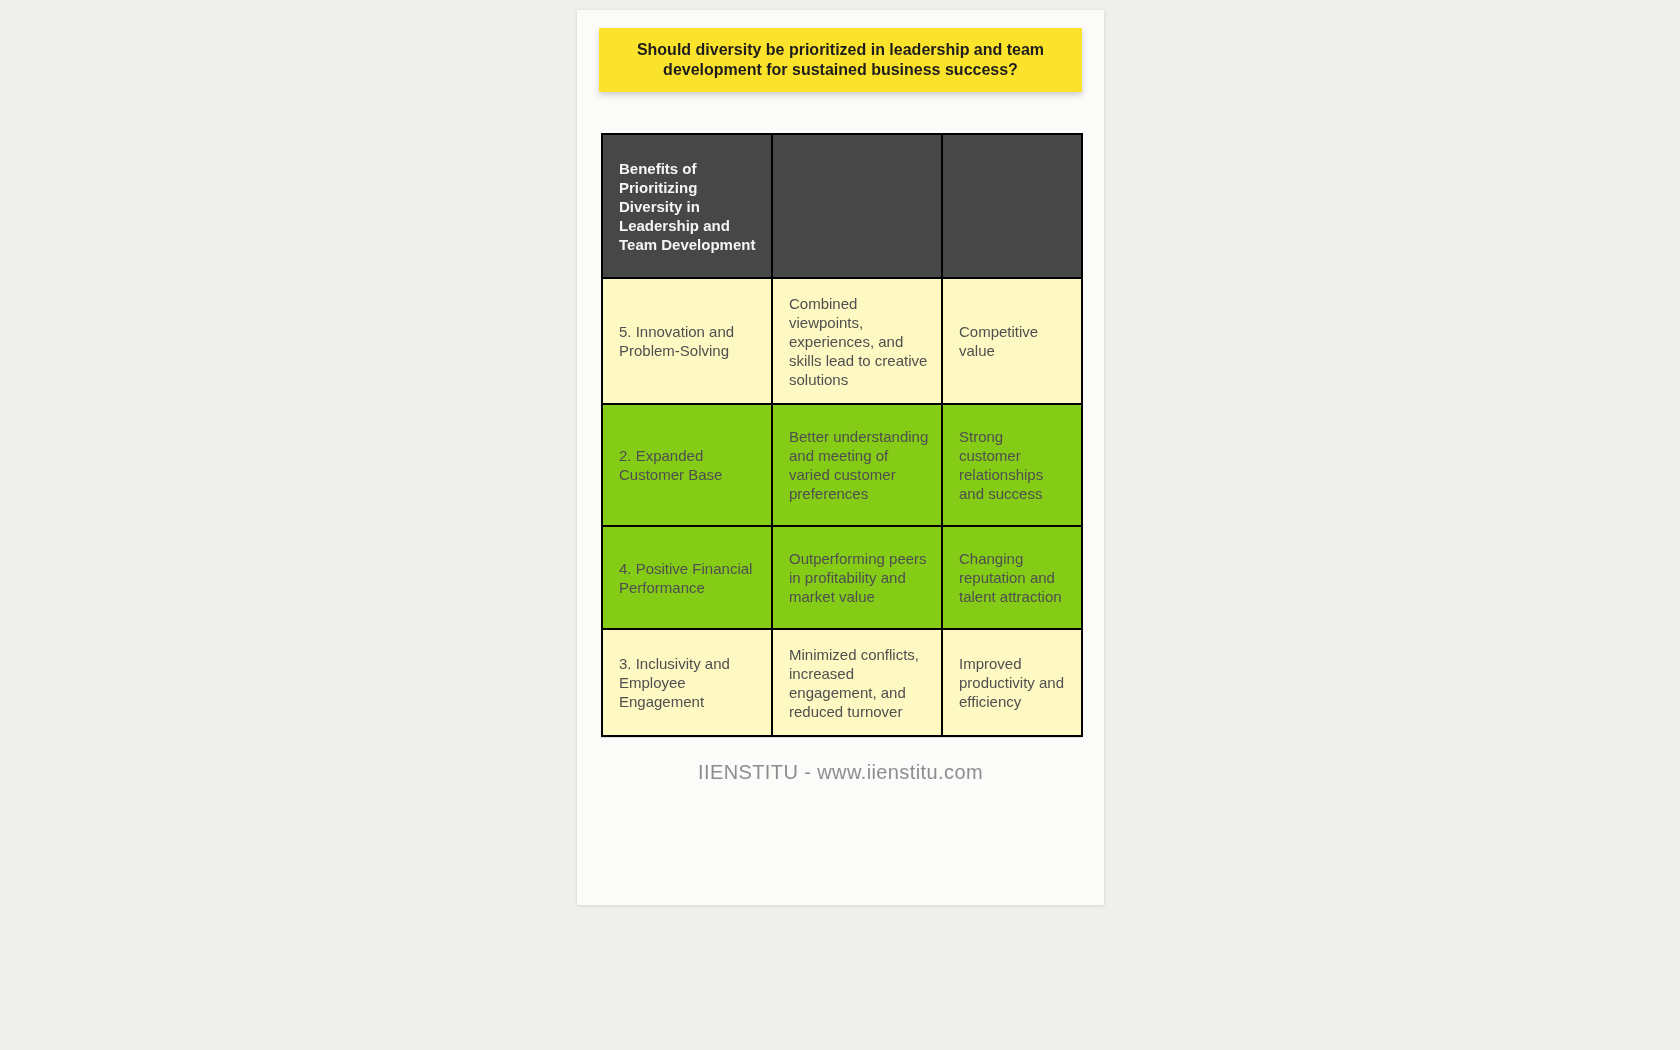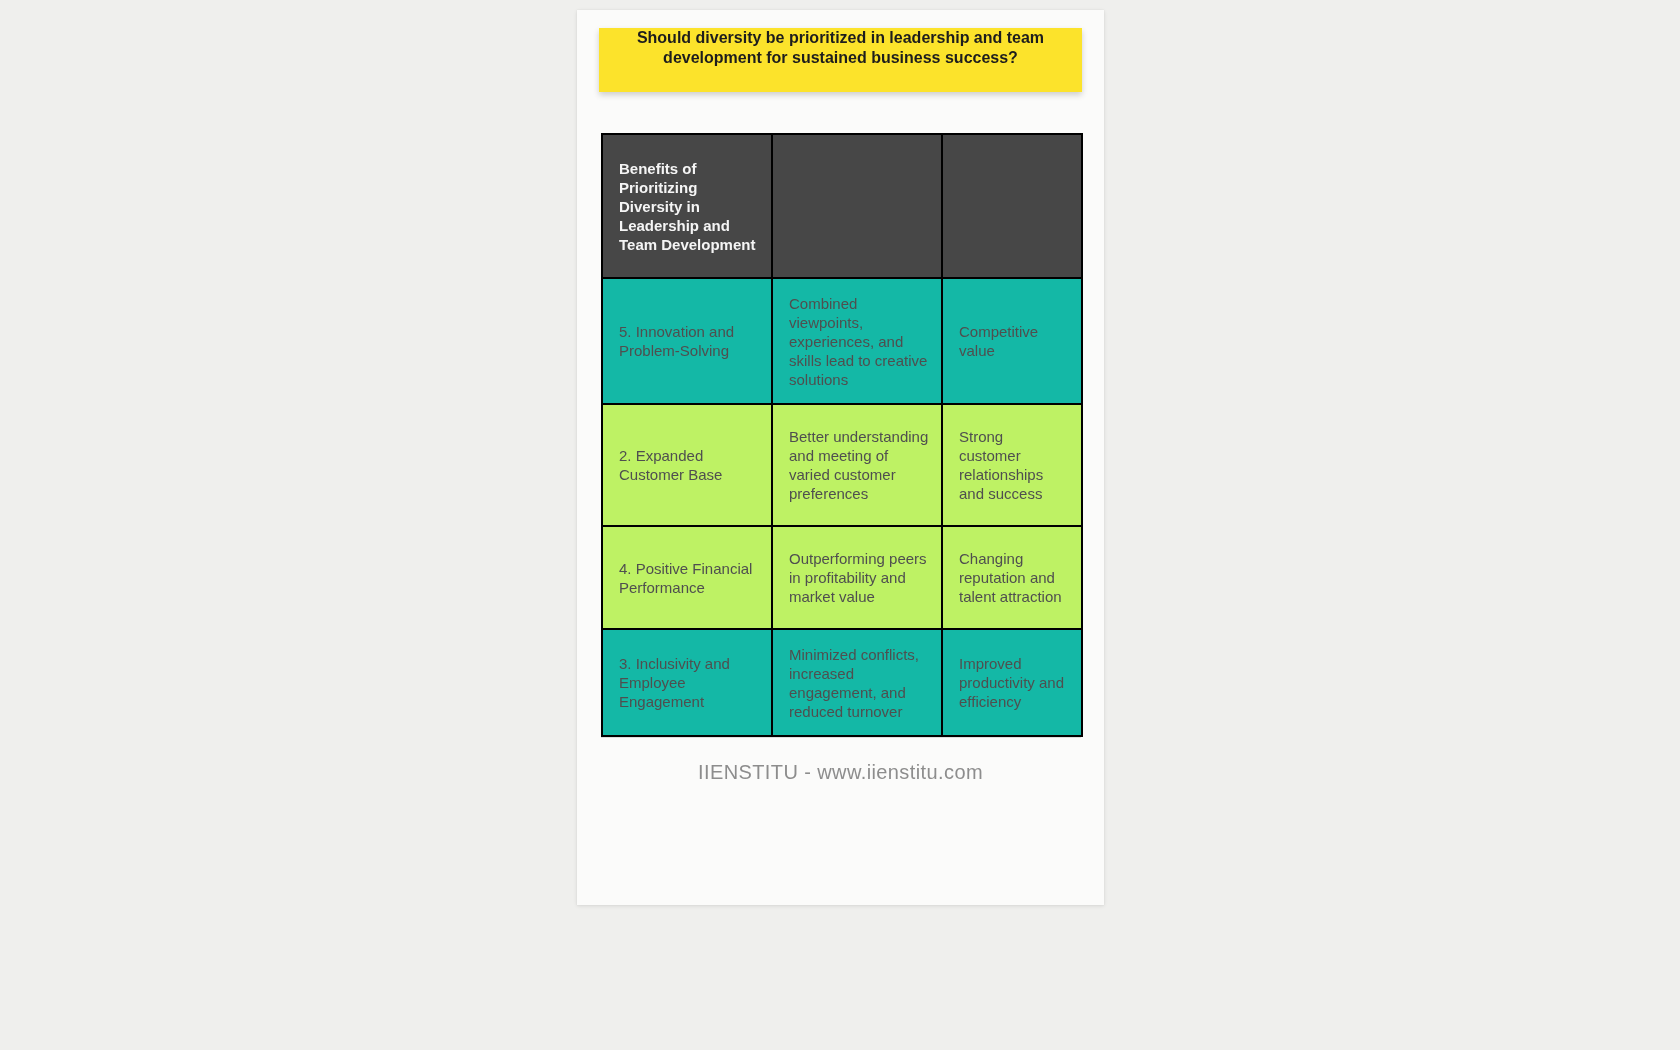--- a/index.html
+++ b/index.html
@@ -16,21 +16,21 @@
     background: #fbfbfa;
     box-shadow: 0 1px 4px rgba(0,0,0,0.10), 0 0 1px rgba(0,0,0,0.08);
   }
   .title-box {
     margin: 18px 22px 8px 22px;
     width: 483px; height: 64px;
     background: #fce32b;
     box-shadow: 0 3px 6px rgba(0,0,0,0.18);
     display: flex; justify-content: center;
     text-align: center;
-    padding: 0 26px;
+    padding: 12px 26px;
   }
   .title-box span {
     font-weight: bold;
     font-size: 16px;
     line-height: 20px;
     color: #1d1d1d;
   }
   .tbl-wrap {
     margin: 41px 23px 0 24px;
     border-bottom: 1px solid #dddddb;
@@ -55,22 +55,22 @@
   table.benefits th {
     background: #474747;
     color: #f5f5f5;
     font-weight: bold;
     height: 144px;
   }
   table.benefits td {
     color: #4f4f4f;
     font-weight: normal;
   }
-  tr.row-odd td { background: #14b8a6; }
-  tr.row-even td { background: #bef264; }
+  tr.row-odd td { background: #fef9c3; }
+  tr.row-even td { background: #84cc16; }
   tr.r1 td { height: 126px; }
   tr.r2 td { height: 122px; }
   tr.r3 td { height: 107px; }
   tr.r4 td { height: 103px; }
   tr.r5 td { height: 107px; }
   .footer {
     margin-top: 23px;
     text-align: center;
     font-size: 20px;
     letter-spacing: 0.4px;

